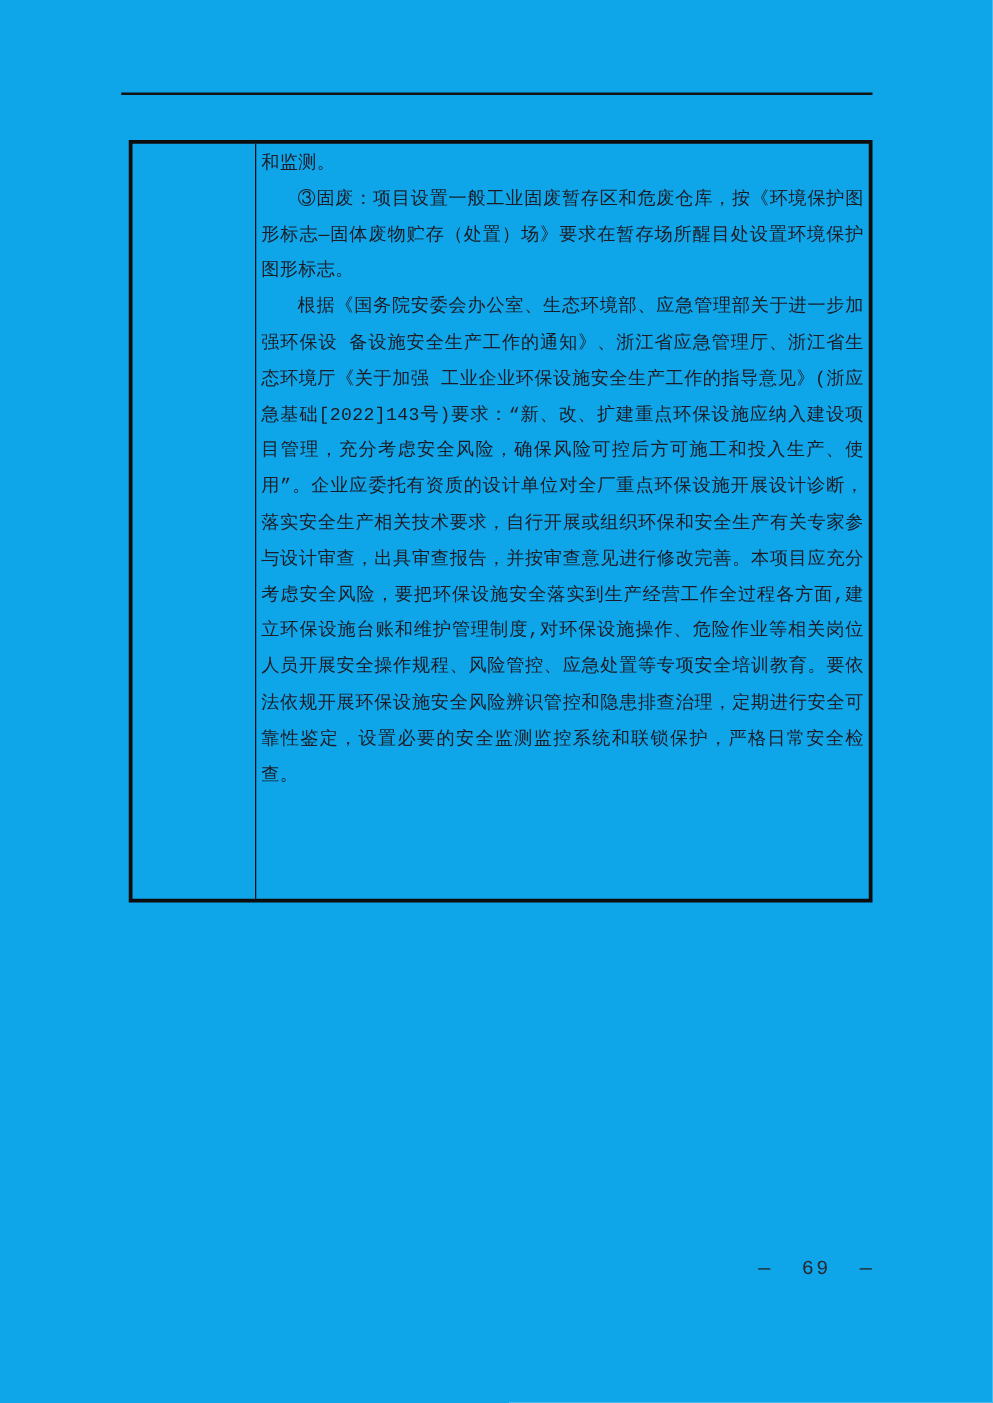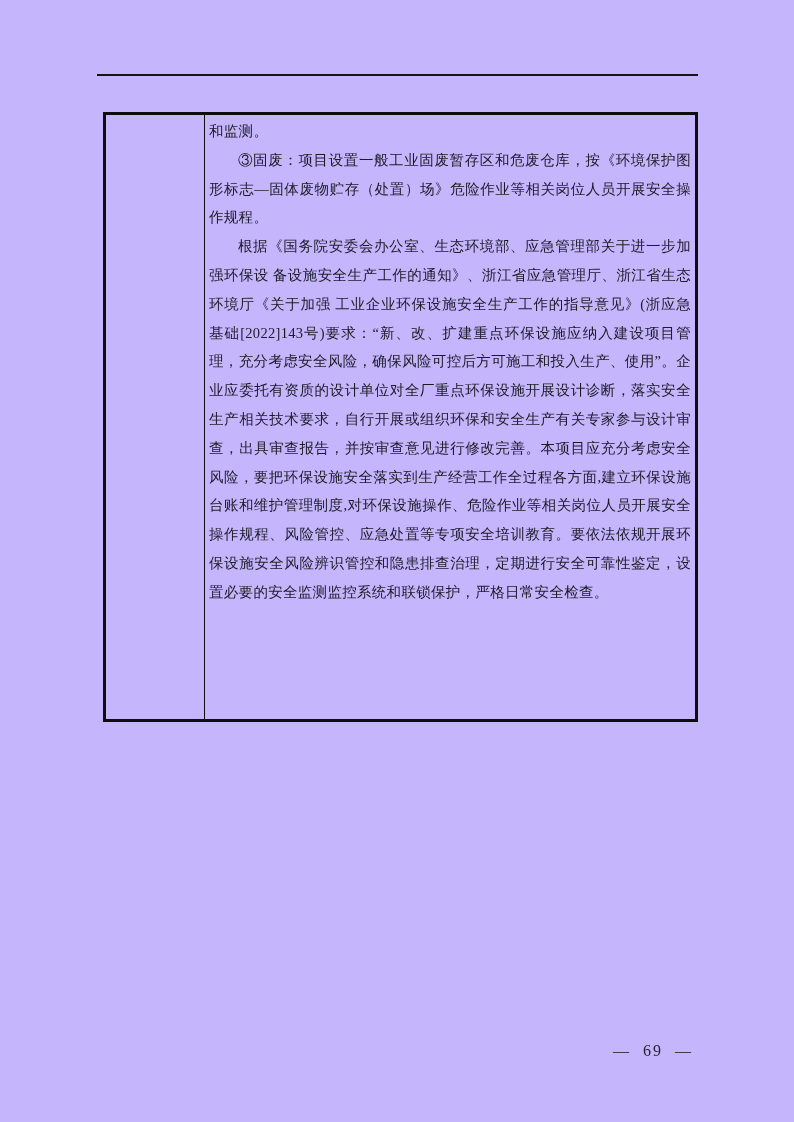--- a/index.html
+++ b/index.html
@@ -4,23 +4,24 @@
 <style>
   html, body { margin: 0; padding: 0; }
   body {
     background: #ffffff;
     font-family: "Liberation Serif", "DejaVu Serif", serif;
   }
   .page {
     position: relative;
     width: 794px;
     height: 1122px;
-    background: #c4b5fd;
+    background: #0ea5e9;
     overflow: hidden;
     color: #1c1c26;
+    font-family: Liberation Mono, monospace;
   }
   .header-rule {
     position: absolute;
     left: 97px;
     top: 74px;
     width: 601px;
     height: 2px;
     background: #141414;
   }
   .doc-table {
@@ -50,40 +51,40 @@
     font-size: 14.5px;
     line-height: 28.8px;
     text-align: justify;
     letter-spacing: 0.3px;
     color: #1c1c26;
   }
   .cell-body p.indent { text-indent: 2em; }
   .page-number {
     position: absolute;
     left: 598px;
-    top: 1042px;
+    top: 1006px;
     width: 110px;
     text-align: center;
     font-size: 16px;
     letter-spacing: 2px;
     color: #26262e;
     white-space: pre;
   }
 </style>
 </head>
 <body>
 
 <div class="page">
 
   <div class="header-rule"></div>
 
   <div class="doc-table">
     <div class="cell-label"></div>
     <div class="cell-body">
       <p>和监测。</p>
-      <p class="indent">③固废：项目设置一般工业固废暂存区和危废仓库，按《环境保护图形标志—固体废物贮存（处置）场》危险作业等相关岗位人员开展安全操作规程。</p>
+      <p class="indent">③固废：项目设置一般工业固废暂存区和危废仓库，按《环境保护图形标志—固体废物贮存（处置）场》要求在暂存场所醒目处设置环境保护图形标志。</p>
       <p class="indent">根据《国务院安委会办公室、生态环境部、应急管理部关于进一步加强环保设 备设施安全生产工作的通知》、浙江省应急管理厅、浙江省生态环境厅《关于加强 工业企业环保设施安全生产工作的指导意见》(浙应急基础[2022]143号)要求：“新、改、扩建重点环保设施应纳入建设项目管理，充分考虑安全风险，确保风险可控后方可施工和投入生产、使用”。企业应委托有资质的设计单位对全厂重点环保设施开展设计诊断，落实安全生产相关技术要求，自行开展或组织环保和安全生产有关专家参与设计审查，出具审查报告，并按审查意见进行修改完善。本项目应充分考虑安全风险，要把环保设施安全落实到生产经营工作全过程各方面,建立环保设施台账和维护管理制度,对环保设施操作、危险作业等相关岗位人员开展安全操作规程、风险管控、应急处置等专项安全培训教育。要依法依规开展环保设施安全风险辨识管控和隐患排查治理，定期进行安全可靠性鉴定，设置必要的安全监测监控系统和联锁保护，严格日常安全检查。</p>
     </div>
   </div>
 
   <div class="page-number">—  69  —</div>
 
 </div>
 
 </body></html>

